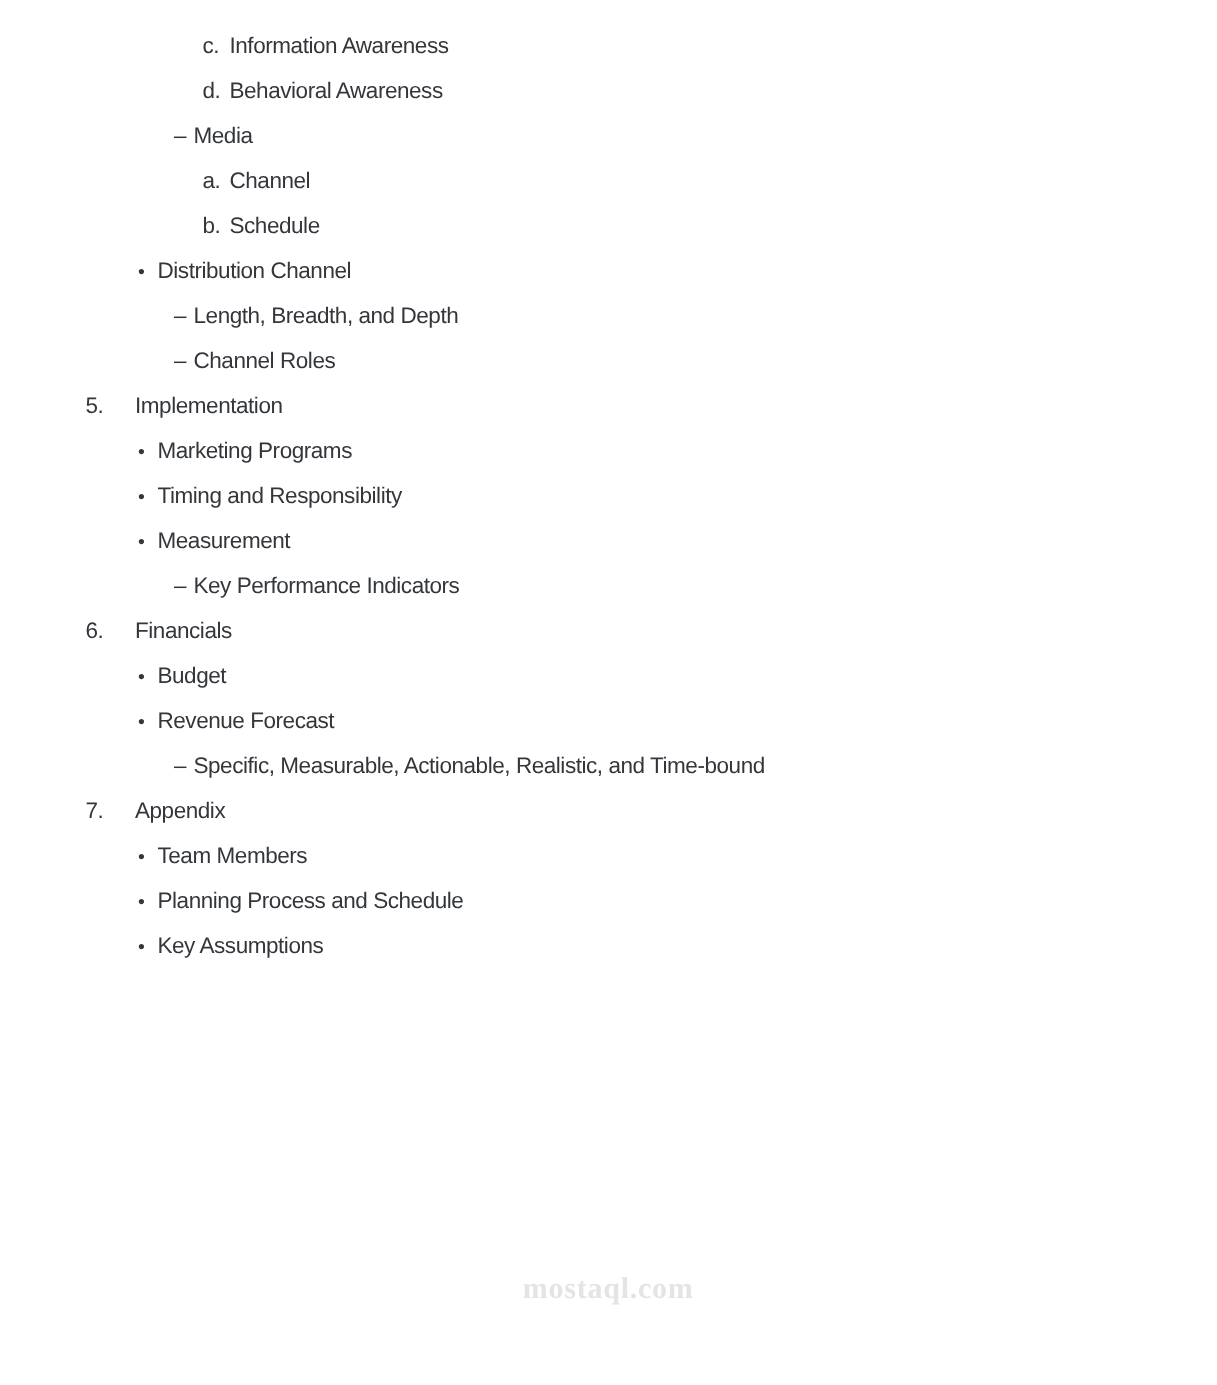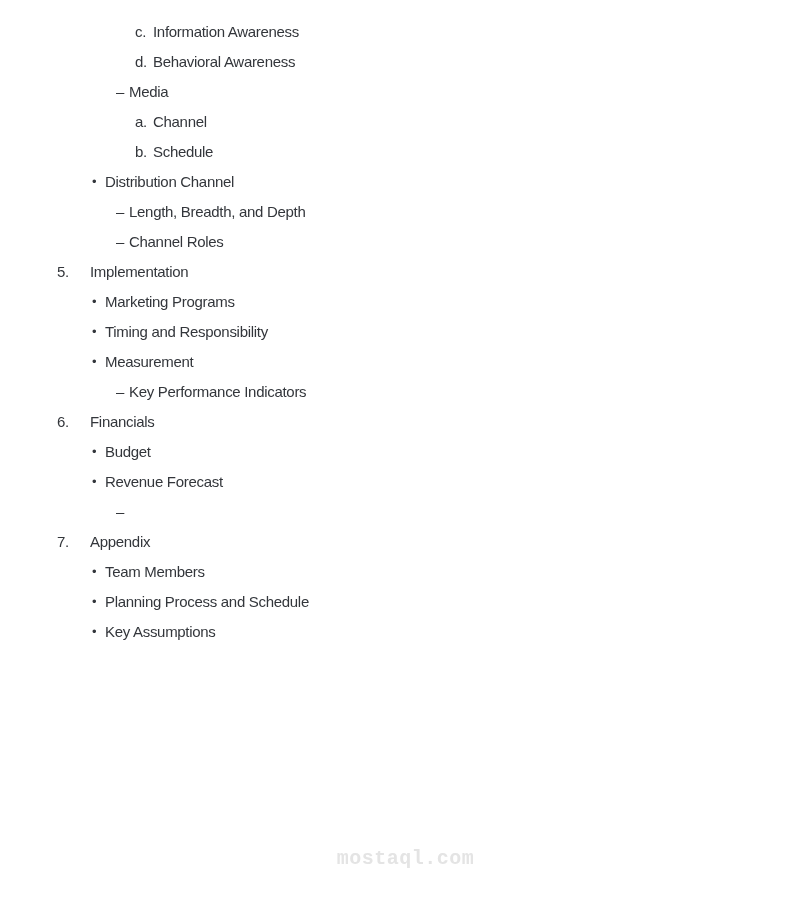--- a/index.html
+++ b/index.html
@@ -56,21 +56,21 @@
     color: var(--watermark-color, #e4e4e4);
     user-select: none;
   }
   .wm-logo {
     font-family: "DejaVu Sans", sans-serif;
     font-size: 33px;
     font-weight: bold;
     line-height: 34px;
   }
   .wm-site {
-    font-family: Liberation Mono, monospace;
+    font-family: Liberation Serif, serif;
     font-size: 20px;
     font-weight: bold;
     line-height: 16px;
     letter-spacing: 0.5px;
     text-align: center;
   }
 </style>
 </head>
 <body>
 
@@ -135,20 +135,21 @@
       <div class="row level-bullet">
         <span class="marker">•</span>
         <span class="txt">Budget</span>
       </div>
       <div class="row level-bullet">
         <span class="marker">•</span>
         <span class="txt">Revenue Forecast</span>
       </div>
       <div class="row level-dash">
         <span class="marker">–</span>
+        <span class="txt">Specific, Measurable, Actionable, Realistic, and Time-bound</span>
       </div>
       <div class="row level-number">
         <span class="marker">7.</span>
         <span class="txt">Appendix</span>
       </div>
       <div class="row level-bullet">
         <span class="marker">•</span>
         <span class="txt">Team Members</span>
       </div>
       <div class="row level-bullet">

